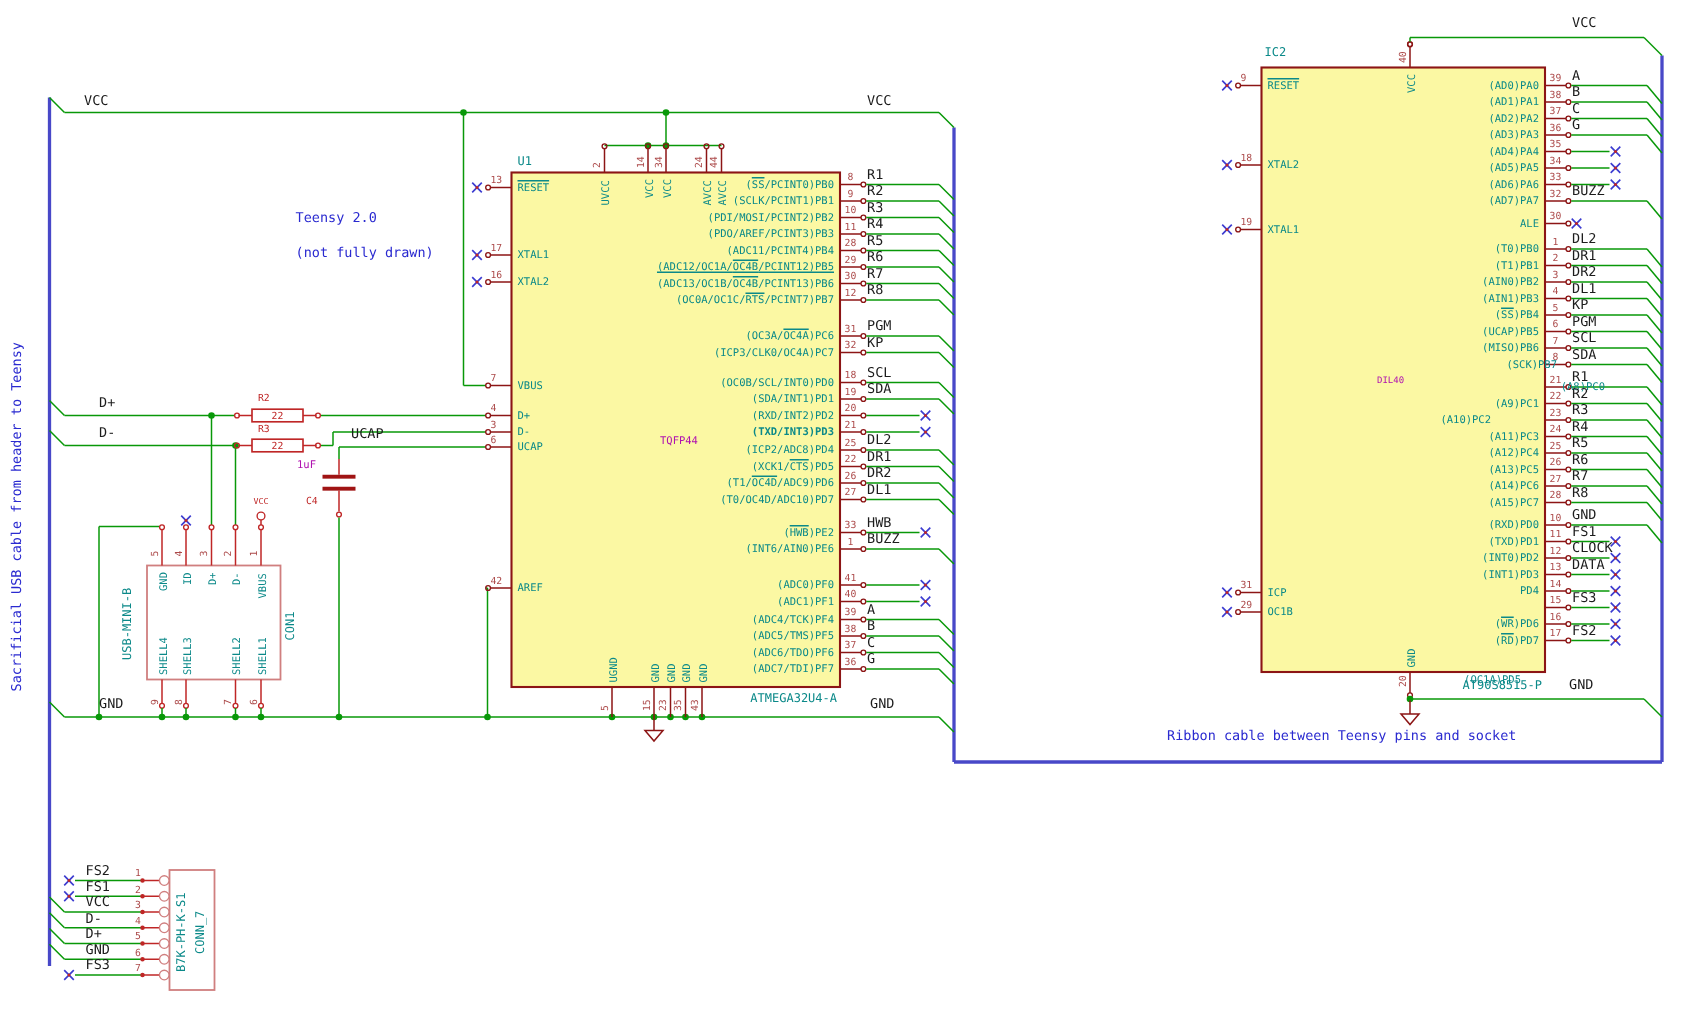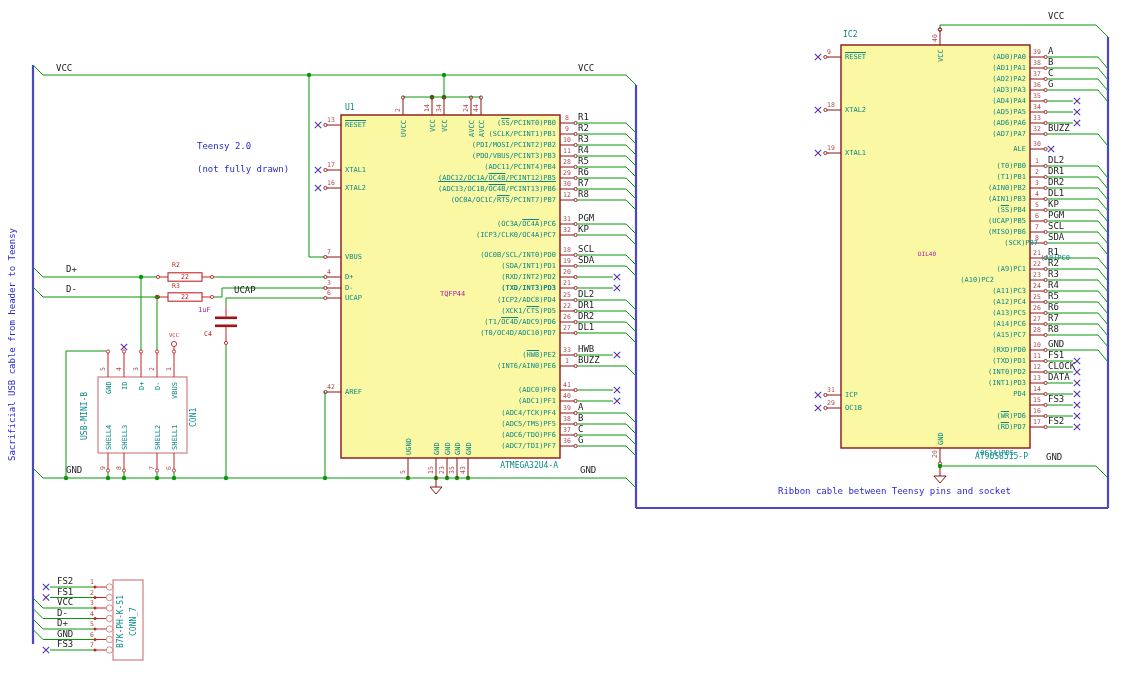--- a/index.html
+++ b/index.html
@@ -562,21 +562,21 @@
     <div class="abs pnum ctr" style="left: 557px; top: 114px; width: 20px;">8</div>
     <div class="abs pname rgt" style="left: 430px; top: 119px; width: 126px;">(<o>SS</o>/PCINT0)PB0</div>
     <div class="abs lbl" style="left: 578px; top: 112px;">R1</div>
     <div class="abs pnum ctr" style="left: 557px; top: 125px; width: 20px;">9</div>
     <div class="abs pname rgt" style="left: 430px; top: 130px; width: 126px;">(SCLK/PCINT1)PB1</div>
     <div class="abs lbl" style="left: 578px; top: 123px;">R2</div>
     <div class="abs pnum ctr" style="left: 557px; top: 136px; width: 20px;">10</div>
     <div class="abs pname rgt" style="left: 430px; top: 141px; width: 126px;">(PDI/MOSI/PCINT2)PB2</div>
     <div class="abs lbl" style="left: 578px; top: 134px;">R3</div>
     <div class="abs pnum ctr" style="left: 557px; top: 147px; width: 20px;">11</div>
-    <div class="abs pname rgt" style="left: 430px; top: 152px; width: 126px;">(PDO/VBUS/PCINT3)PB3</div>
+    <div class="abs pname rgt" style="left: 430px; top: 152px; width: 126px;">(PDO/AREF/PCINT3)PB3</div>
     <div class="abs lbl" style="left: 578px; top: 145px;">R4</div>
     <div class="abs pnum ctr" style="left: 557px; top: 158px; width: 20px;">28</div>
     <div class="abs pname rgt" style="left: 430px; top: 163px; width: 126px;">(ADC11/PCINT4)PB4</div>
     <div class="abs lbl" style="left: 578px; top: 156px;">R5</div>
     <div class="abs pnum ctr" style="left: 557px; top: 169px; width: 20px;">29</div>
     <div class="abs pname rgt" style="left: 430px; top: 174px; width: 126px; text-decoration: underline;">(ADC12/OC1A/<o>OC4B</o>/PCINT12)PB5</div>
     <div class="abs lbl" style="left: 578px; top: 167px;">R6</div>
     <div class="abs pnum ctr" style="left: 557px; top: 180px; width: 20px;">30</div>
     <div class="abs pname rgt" style="left: 430px; top: 185px; width: 126px;">(ADC13/OC1B/<o>OC4B</o>/PCINT13)PB6</div>
     <div class="abs lbl" style="left: 578px; top: 178px;">R7</div>

